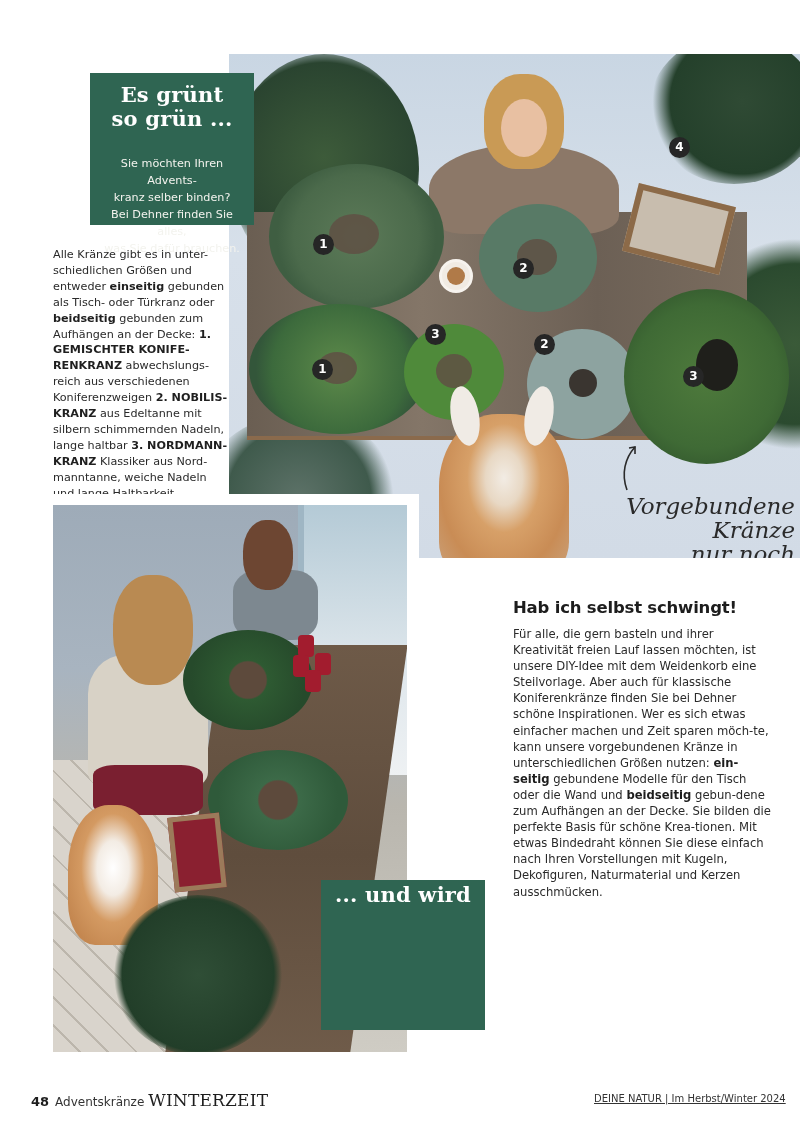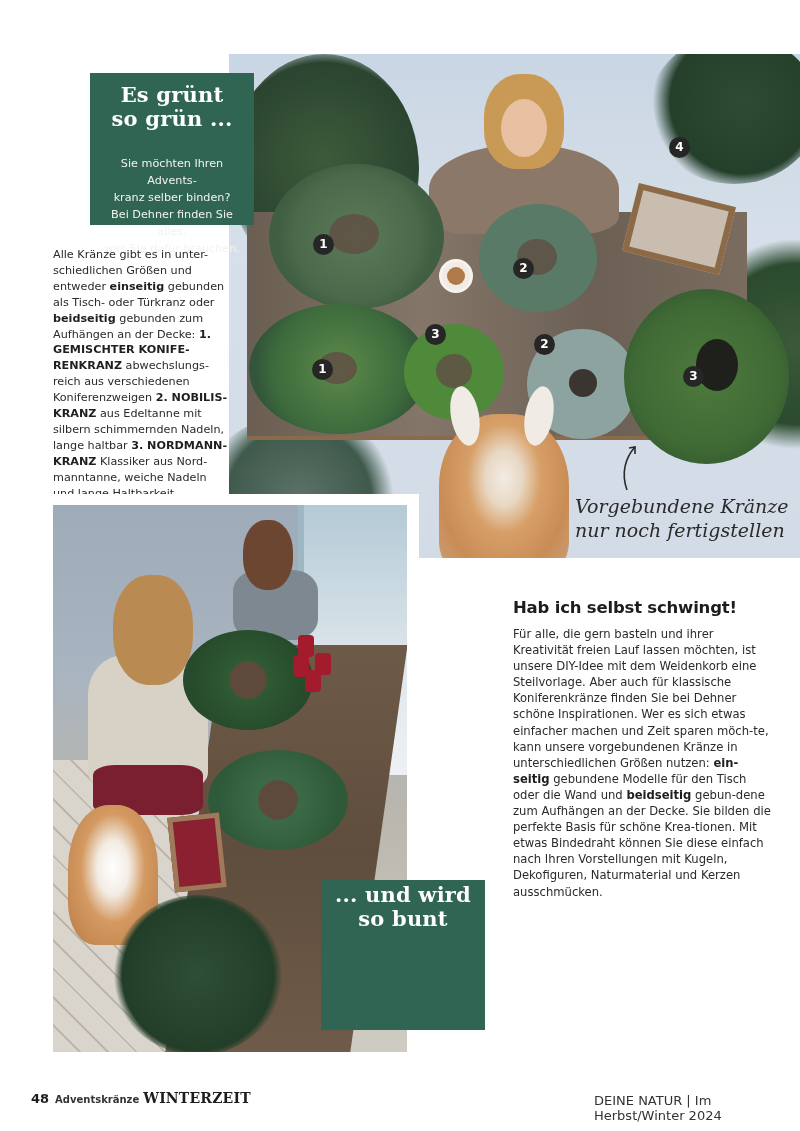--- a/index.html
+++ b/index.html
@@ -52,21 +52,21 @@
 
   .badge {
     position: absolute; width: 21px; height: 21px; border-radius: 50%;
     background: #262626; color: #ffffff; font-family: "DejaVu Sans", sans-serif;
     font-weight: bold; font-size: 12px; line-height: 21px; text-align: center;
   }
 
   .script-caption {
     position: absolute; left: 346px; top: 440px; width: 220px;
     font-family: "DejaVu Serif", serif; font-style: italic;
-    font-size: 19px; line-height: 24px; color: #2a2a2a; text-align: left;
+    font-size: 23px; line-height: 24px; color: #2a2a2a; text-align: right;
   }
   .arrow-icon { position: absolute; left: 392px; top: 390px; width: 20px; height: 48px; }
 
   
   .green-box {
     position: absolute; background: #2f6552; color: #f3f3ee; text-align: center;
   }
   .green-box h2 {
     font-family: "DejaVu Serif", serif; font-weight: bold; color: #ffffff;
     letter-spacing: 0.2px;
@@ -117,23 +117,23 @@
     font-family: "DejaVu Sans", sans-serif; font-weight: bold; font-size: 16.5px;
     line-height: 22px; color: #1d1d1d; margin-bottom: 7px; letter-spacing: -0.2px;
   }
   .article p { font-size: 11.6px; line-height: 16.1px; }
   .article p + p { margin-top: 7px; }
   .article b { font-weight: bold; color: #1d1d1d; }
 
   
   .footer-left { position: absolute; left: 31px; top: 1090px; display: flex; align-items: baseline; gap: 6px; }
   .page-num { font-family: "DejaVu Sans", sans-serif; font-weight: bold; font-size: 13px; color: #1d1d1d; }
-  .section-name { font-size: 10px; color: #333; font-weight: bold; }
-  .magazine-section { font-family: "DejaVu Serif", serif; font-weight: bold; font-size: 14px; letter-spacing: 0.2px; color: #1d1d1d; margin-left: -2px; }
-  .footer-right { position: absolute; left: 594px; top: 1093px; font-size: 13px; color: #333; }
+  .section-name { font-size: 12px; color: #333; }
+  .magazine-section { font-family: "DejaVu Serif", serif; font-weight: normal; font-size: 17px; letter-spacing: 0.2px; color: #1d1d1d; margin-left: -2px; }
+  .footer-right { position: absolute; left: 594px; top: 1093px; font-size: 10px; color: #333; text-decoration: underline; }
 </style>
 </head>
 <body>
 
 <div class="photo-top">
   <div class="tree tree-a"></div>
   <div class="tree tree-b"></div>
   <div class="tree tree-c"></div>
   <div class="tree tree-d"></div>
   <div class="table"></div>
@@ -217,21 +217,20 @@
   <div class="pb-candle" style="left:252px;top:165px"></div>
   <div class="pb-wreath2"></div>
   <div class="pb-ornbox"></div>
   <div class="pb-dog"></div>
   <div class="pb-fir"></div>
 </div>
 
 <div class="green-box gb-bottom">
   <h2>
     <div>... und wird</div>
-    <div>so bunt</div>
   </h2>
 </div>
 
 <div class="article">
   <h3>Hab ich selbst schwingt!</h3>
   <p>
     <span>Für alle, die gern basteln und ihrer Kreativität freien Lauf lassen möchten, ist unsere DIY-Idee mit dem Weidenkorb eine Steilvorlage. Aber auch für klassische Koniferenkränze finden Sie bei Dehner schöne Inspirationen. Wer es sich etwas einfacher machen und Zeit sparen möch-te, kann unsere vorgebundenen Kränze in unterschiedlichen Größen nutzen:</span>
     <b>ein-seitig</b>
     <span>gebundene Modelle für den Tisch oder die Wand und</span>
     <b>beidseitig</b>

